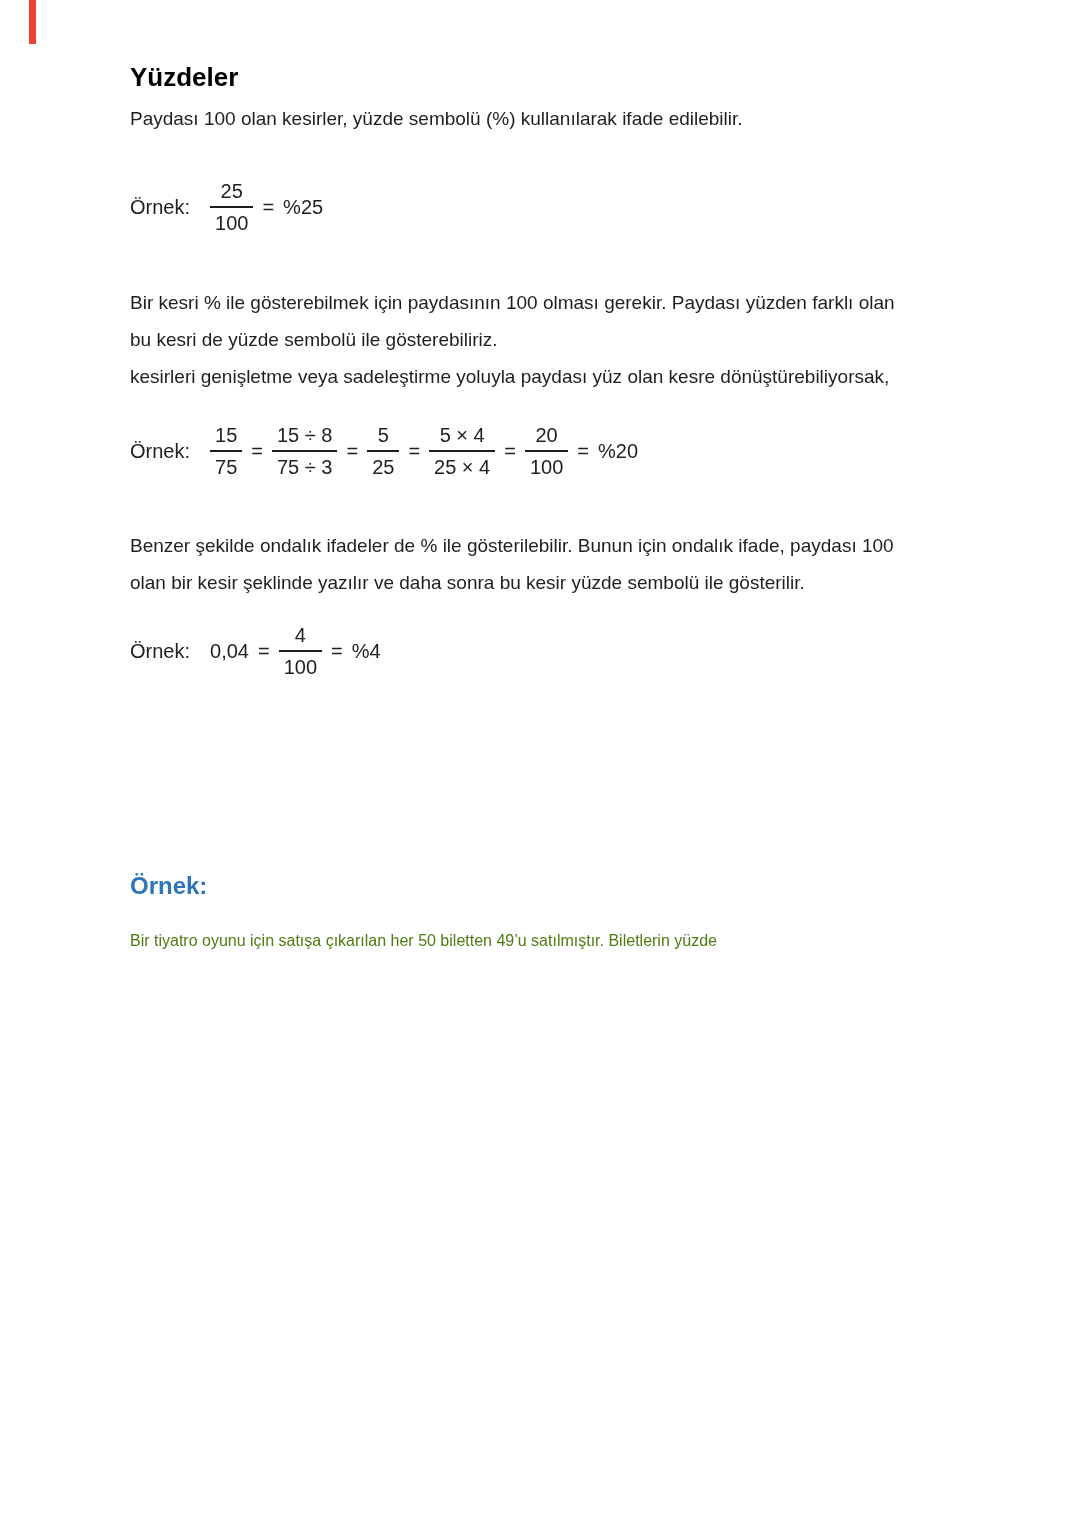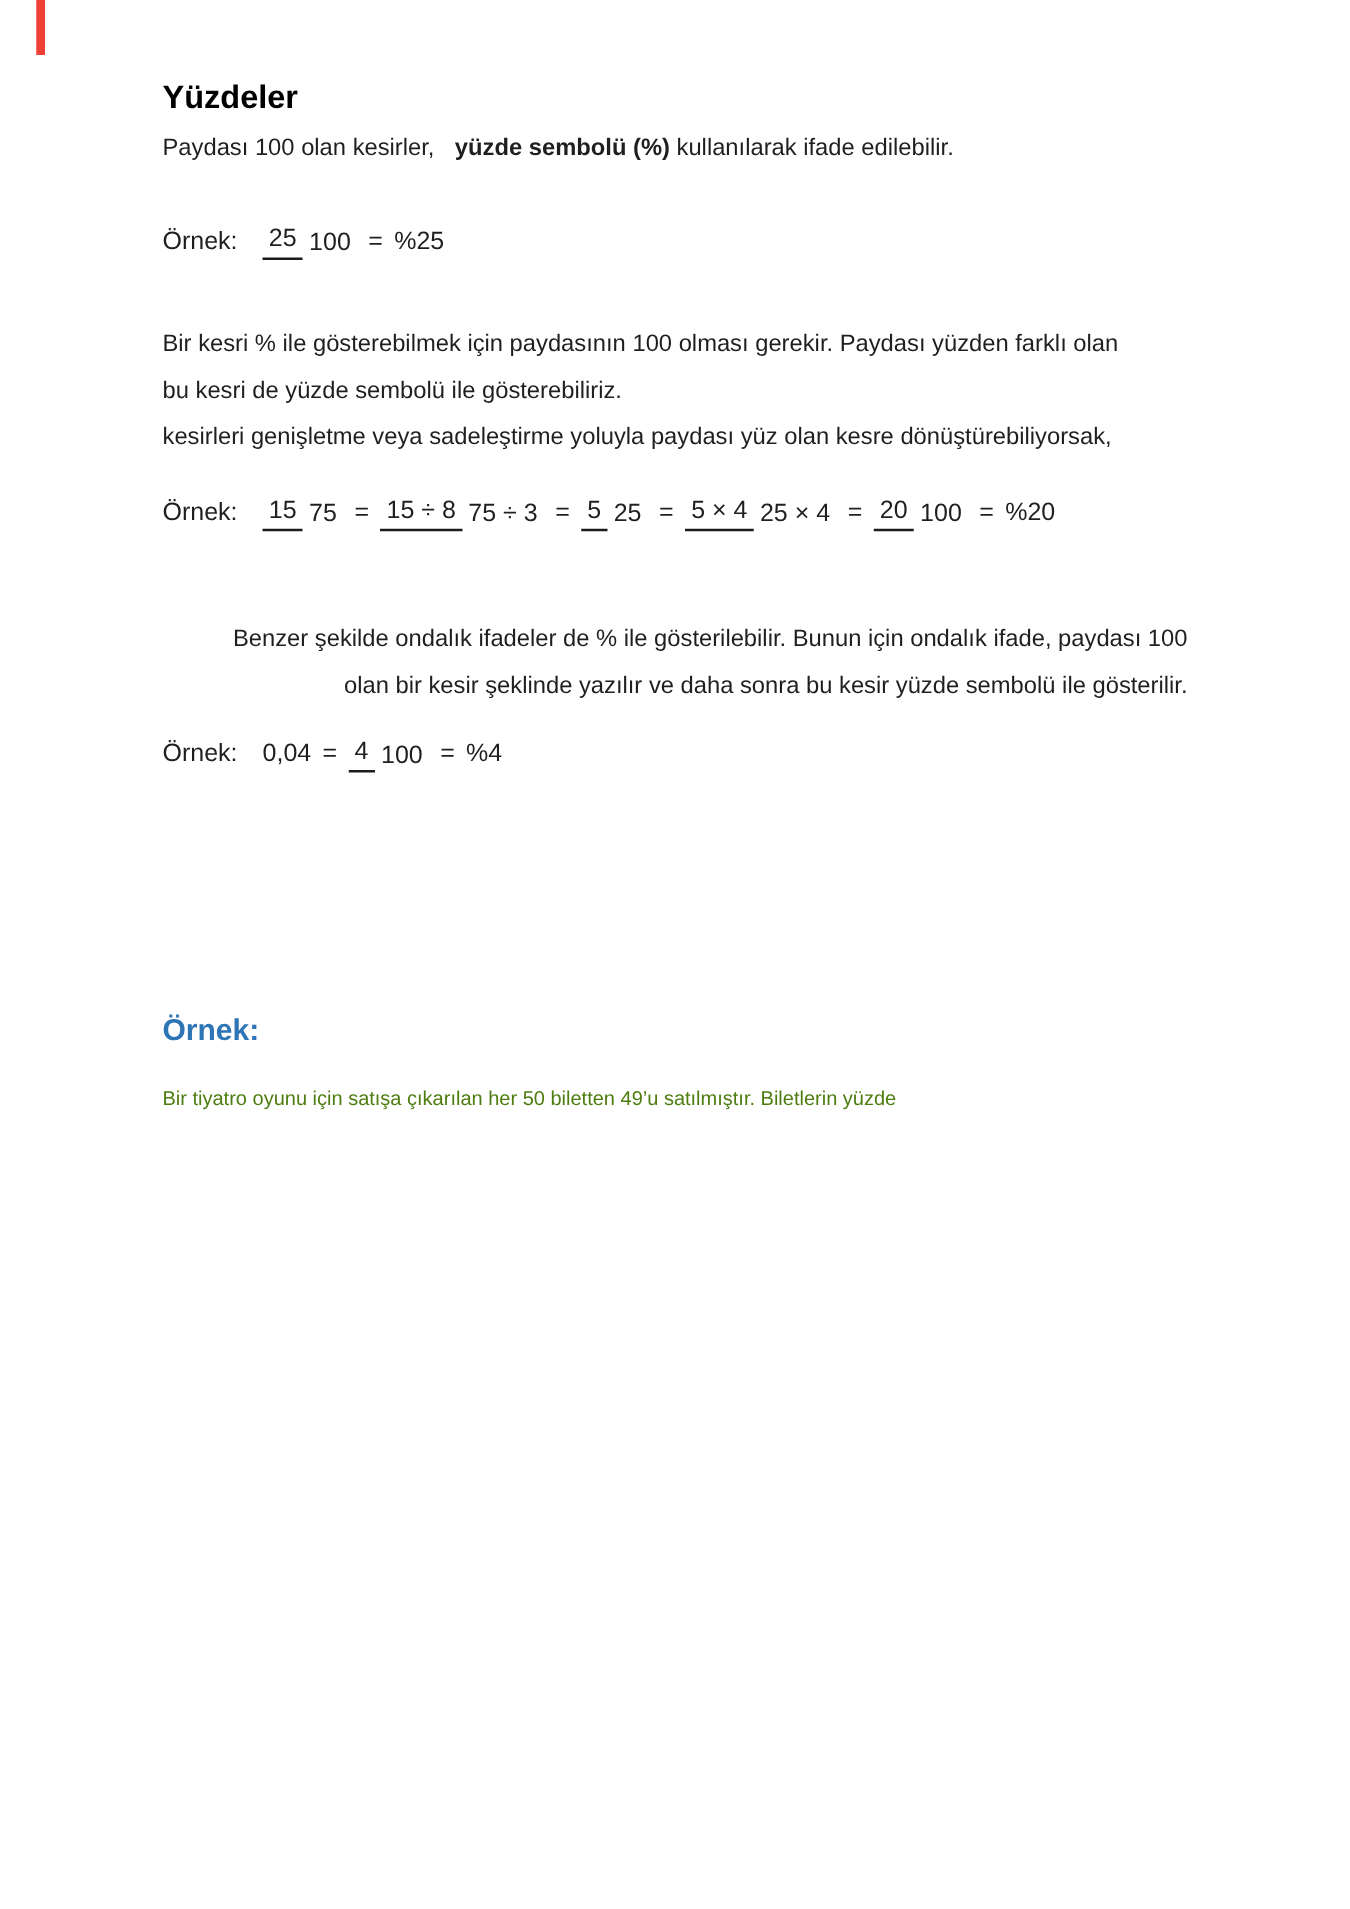--- a/index.html
+++ b/index.html
@@ -31,53 +31,53 @@
     font-size: 26px;
     line-height: 30px;
     font-weight: bold;
     color: #000000;
   }
   .intro {
     margin-top: 15px;
     font-size: 19px;
     line-height: 24px;
   }
-  .intro .b { font-weight: bold; margin-left: 11px; }
+  .intro .b { font-weight: normal; }
   .example-row {
     display: flex;
     align-items: center;
     font-size: 20px;
   }
   .ex1 { margin-top: 48px; }
   .ex2 { margin-top: 28px; }
   .ex3 { margin-top: 22px; }
   .example-row .label { margin-right: 20px; }
   .math {
     display: inline-flex;
     align-items: center;
   }
   .frac {
     display: inline-flex;
-    flex-direction: row;
+    flex-direction: column;
     align-items: stretch;
     text-align: center;
     line-height: 24px;
   }
   .frac .num {
     border-bottom: 2px solid #1c1c1c;
     padding: 0 5px 3px 5px;
   }
   .frac .den { padding: 3px 5px 0 5px; }
   .eq { padding: 0 9px; }
   .para {
     font-size: 19px;
     line-height: 37px;
   }
   .p1 { margin-top: 49px; }
-  .p2 { margin-top: 68px; text-align: right; }
+  .p2 { margin-top: 48px; }
   .para .line { white-space: nowrap; }
   h2.blue-heading {
     margin: 192px 0 0 0;
     font-size: 24px;
     line-height: 29px;
     font-weight: bold;
     color: #2e75b6;
   }
   .question {
     margin-top: 24px;

